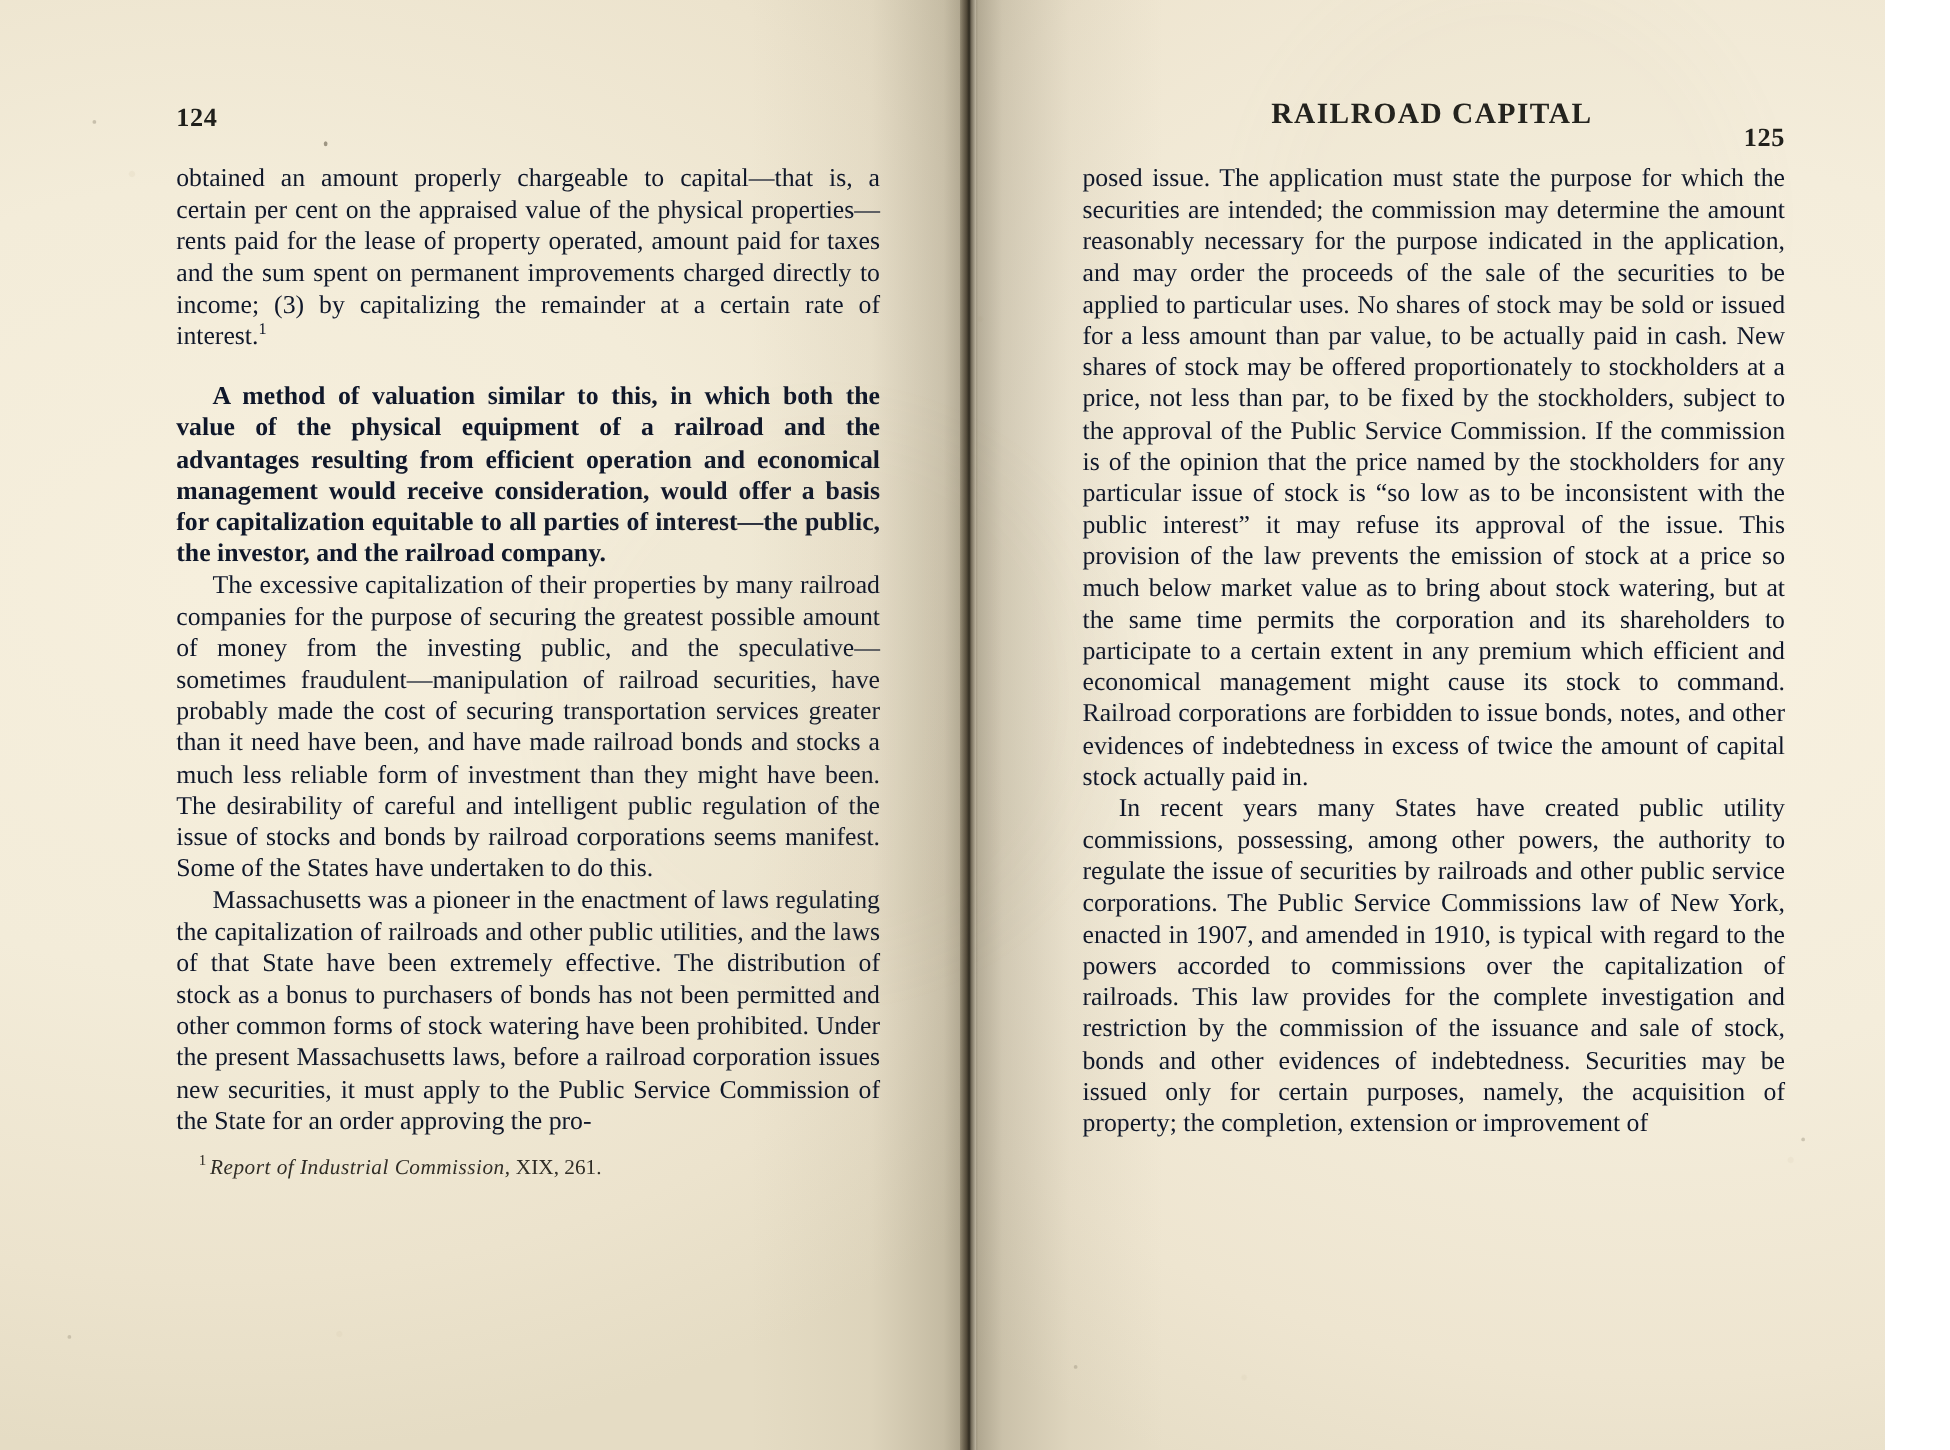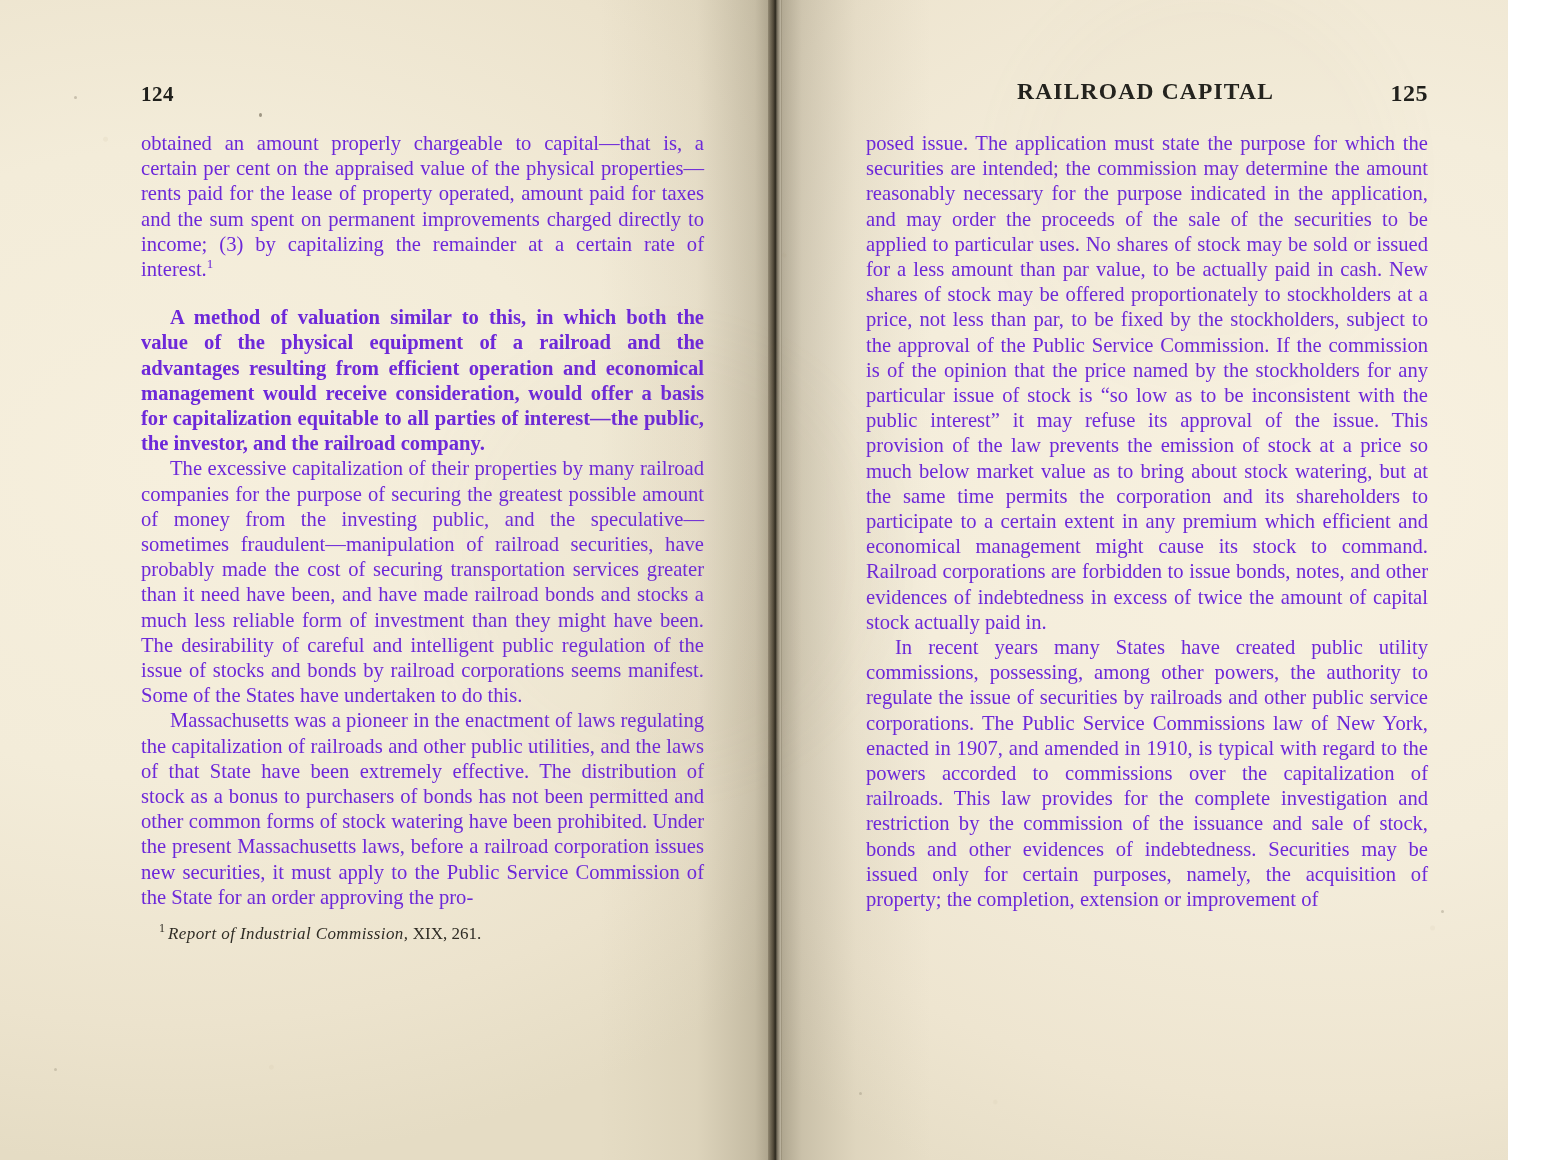--- a/index.html
+++ b/index.html
@@ -90,28 +90,28 @@
     font-weight: 700;
     color: #20201c;
   }
   .rh-title {
     position: absolute;
     font-family: "Liberation Serif", "DejaVu Serif", serif;
   }
   #rh-left-num   { left: 0px;  top: 8px; font-size: 21px; letter-spacing: .5px; }
   #rh-left-title { left: 95px; top: 6px; }
   #rh-right-title{ left: 151px; top: 10px; }
-  #rh-right-num  { right: 0px; top: 12px; font-size: 24px; letter-spacing: .5px; }
+  #rh-right-num  { right: 0px; top: 30px; font-size: 21px; letter-spacing: .5px; }
 
   .body-block {
     font-size: 20.6px;
     line-height: 25.2px;
     text-align: justify;
     text-justify: inter-word;
-    color: #6d28d9;
+    color: #0f172a;
     hyphens: none;
   }
   #col-left .body-block  { margin-top: 17px; }
   #col-right .body-block { margin-top: 23px; font-family: Liberation Serif, serif; }
 
   p.para {
     margin: 0;
     text-indent: 0;
   }
   p.para.indent  { text-indent: 29px; }

